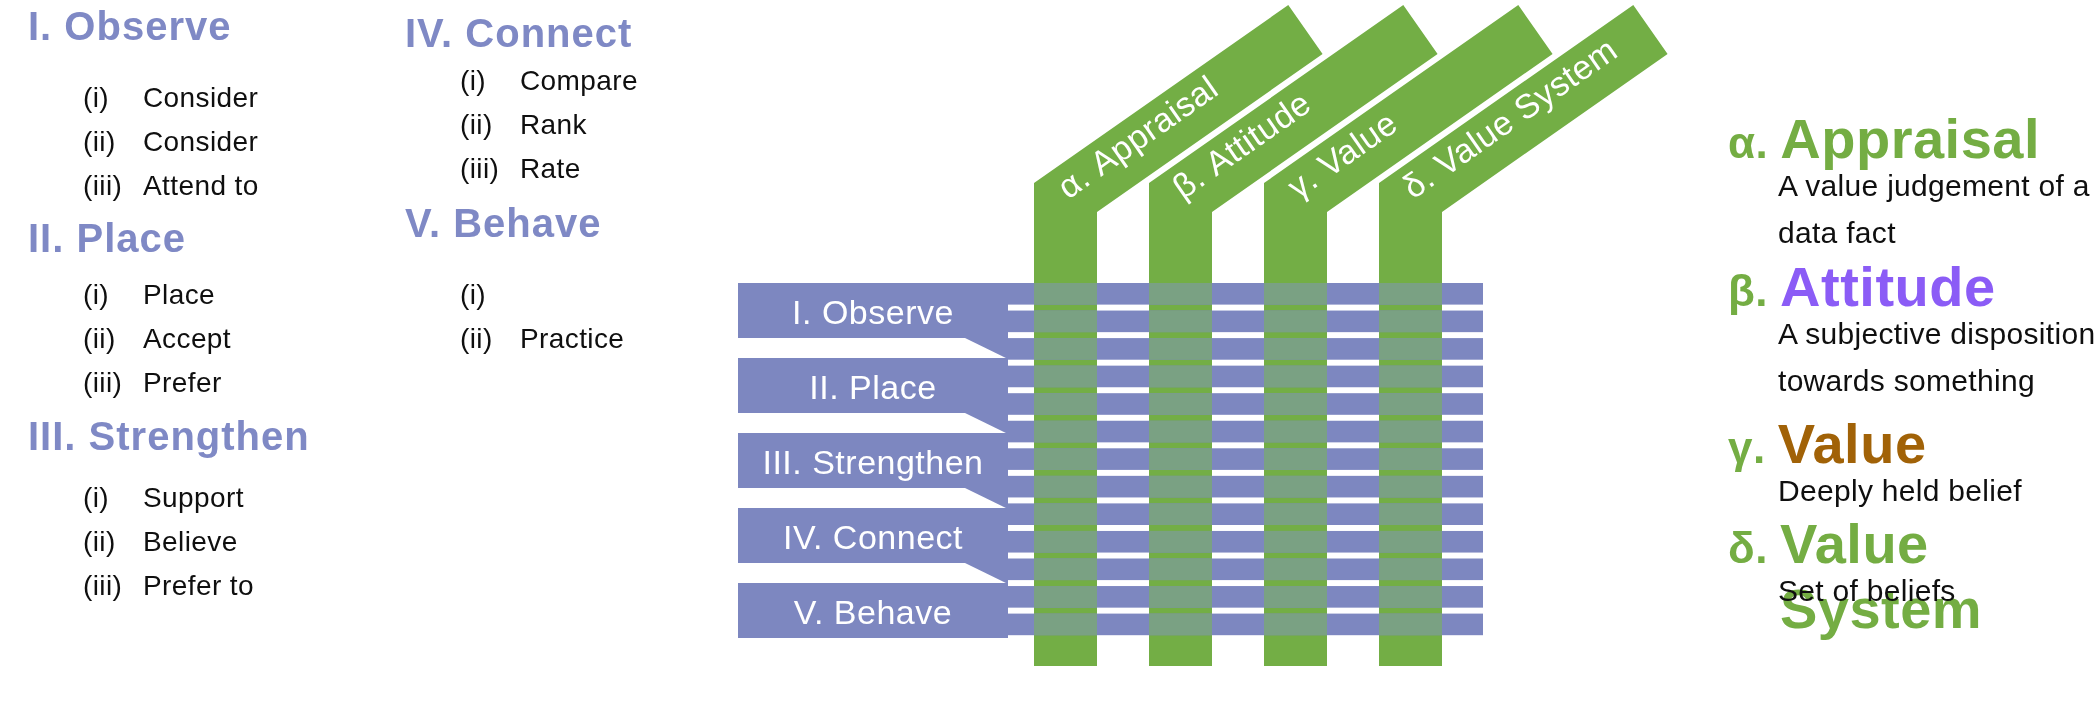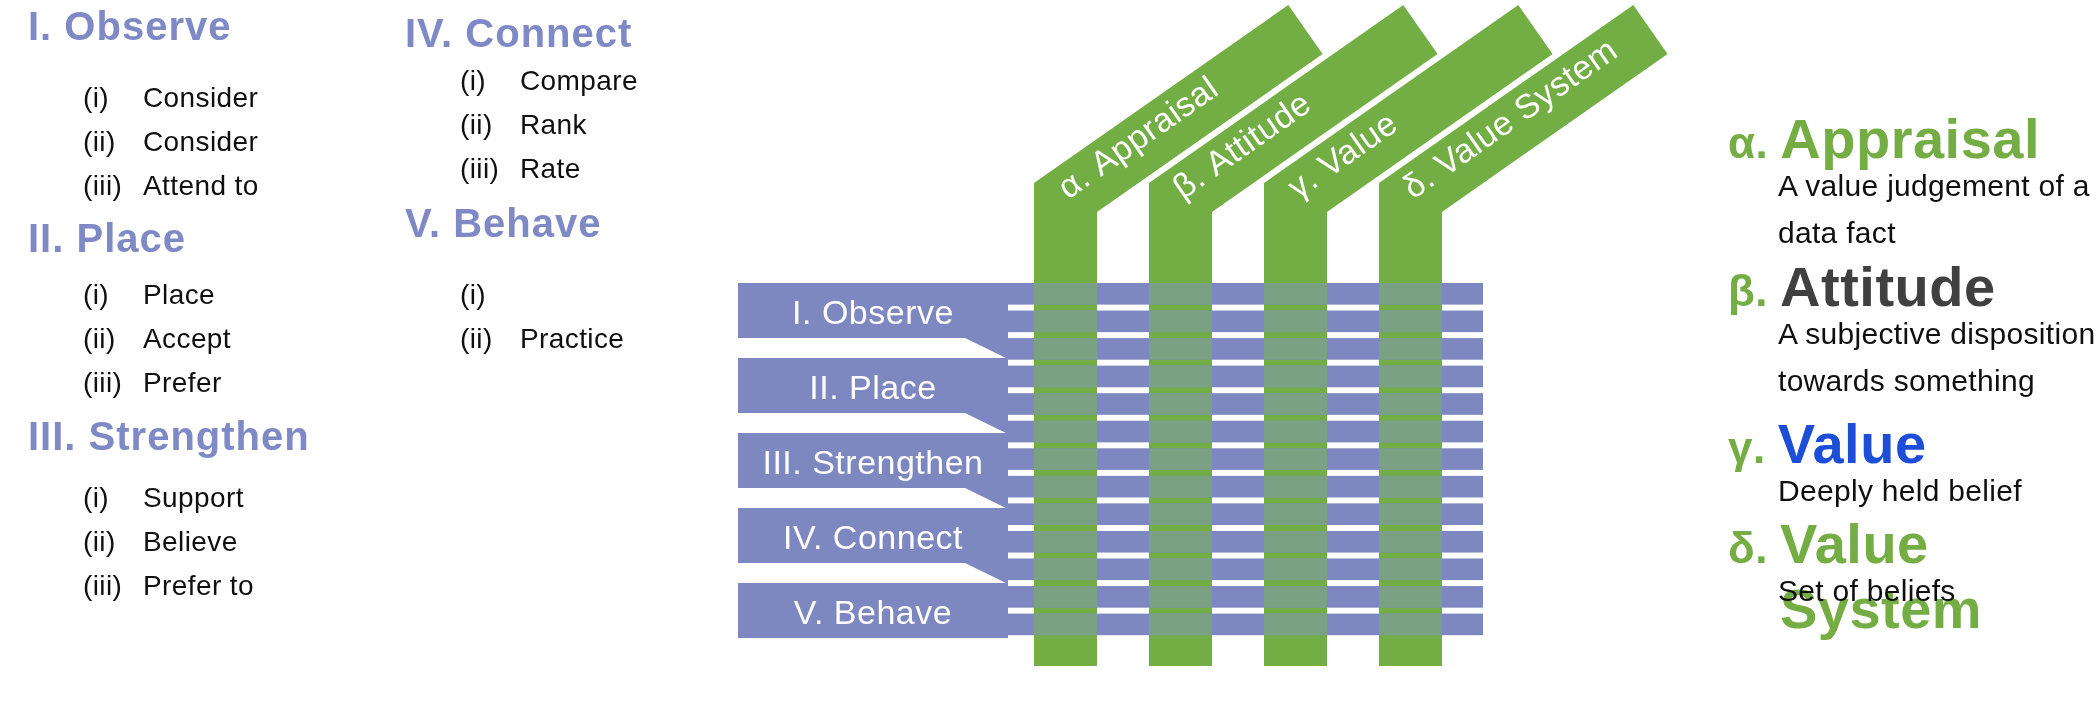--- a/index.html
+++ b/index.html
@@ -214,29 +214,29 @@
     <div class="lhead">
       <span class="lsym" style="color: rgb(116, 173, 67);">α.</span>
         <span class="lterm" style="color: rgb(116, 173, 67);">Appraisal</span>
     </div>
     <div class="ldef">A value judgement of a data fact</div>
   </div>
 
   <div class="lentry" style="top:254px;">
     <div class="lhead">
       <span class="lsym" style="color: rgb(116, 173, 67);">β.</span>
-        <span class="lterm" style="color: #404040;">Attitude</span>
+        <span class="lterm" style="color: #8b5cf6;">Attitude</span>
     </div>
     <div class="ldef">A subjective disposition towards something</div>
   </div>
 
   <div class="lentry" style="top:411px;">
     <div class="lhead">
       <span class="lsym" style="color: rgb(116, 173, 67);">γ.</span>
-        <span class="lterm" style="color: #1d4ed8;">Value</span>
+        <span class="lterm" style="color: #a16207;">Value</span>
     </div>
     <div class="ldef">Deeply held belief</div>
   </div>
 
   <div class="lentry" style="top:511px;">
     <div class="lhead">
       <span class="lsym" style="color: rgb(116, 173, 67);">δ.</span>
         <span class="lterm" style="color: rgb(116, 173, 67);">Value System</span>
     </div>
     <div class="ldef">Set of beliefs</div>

